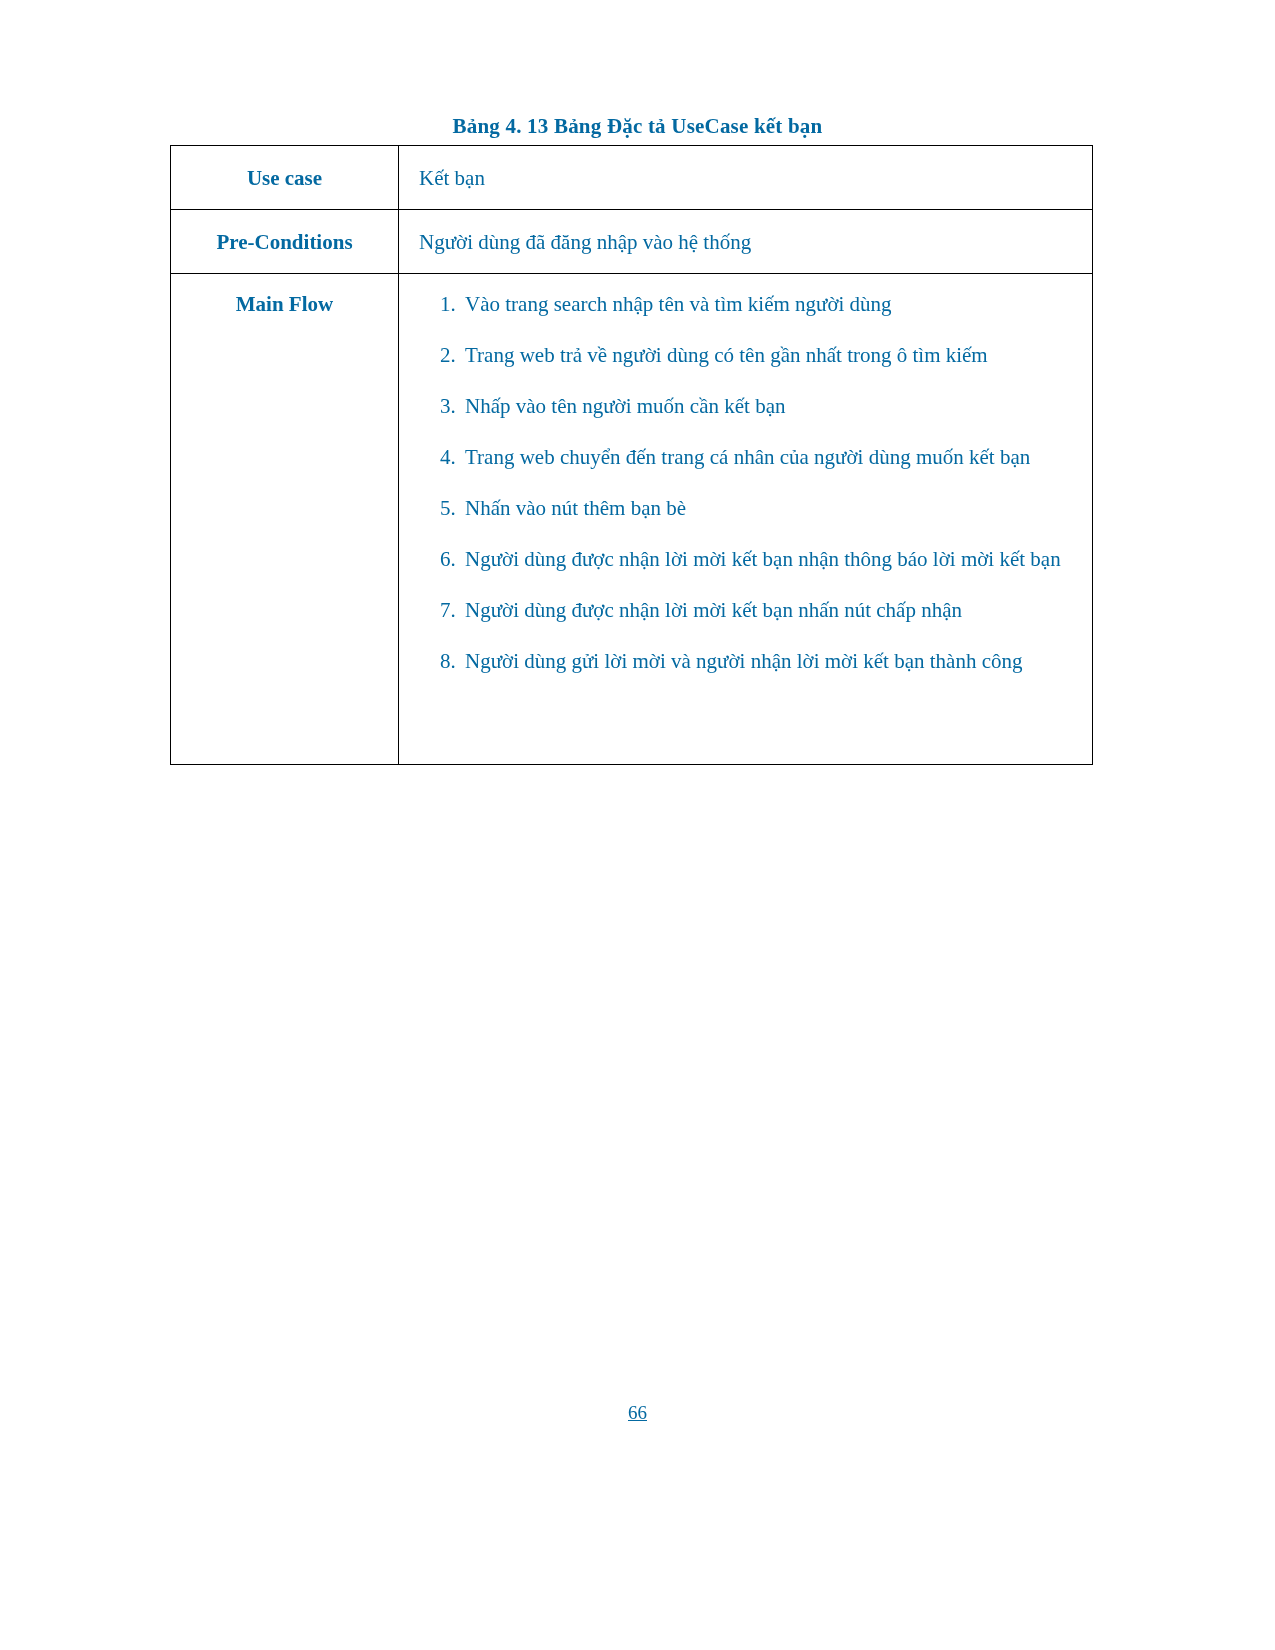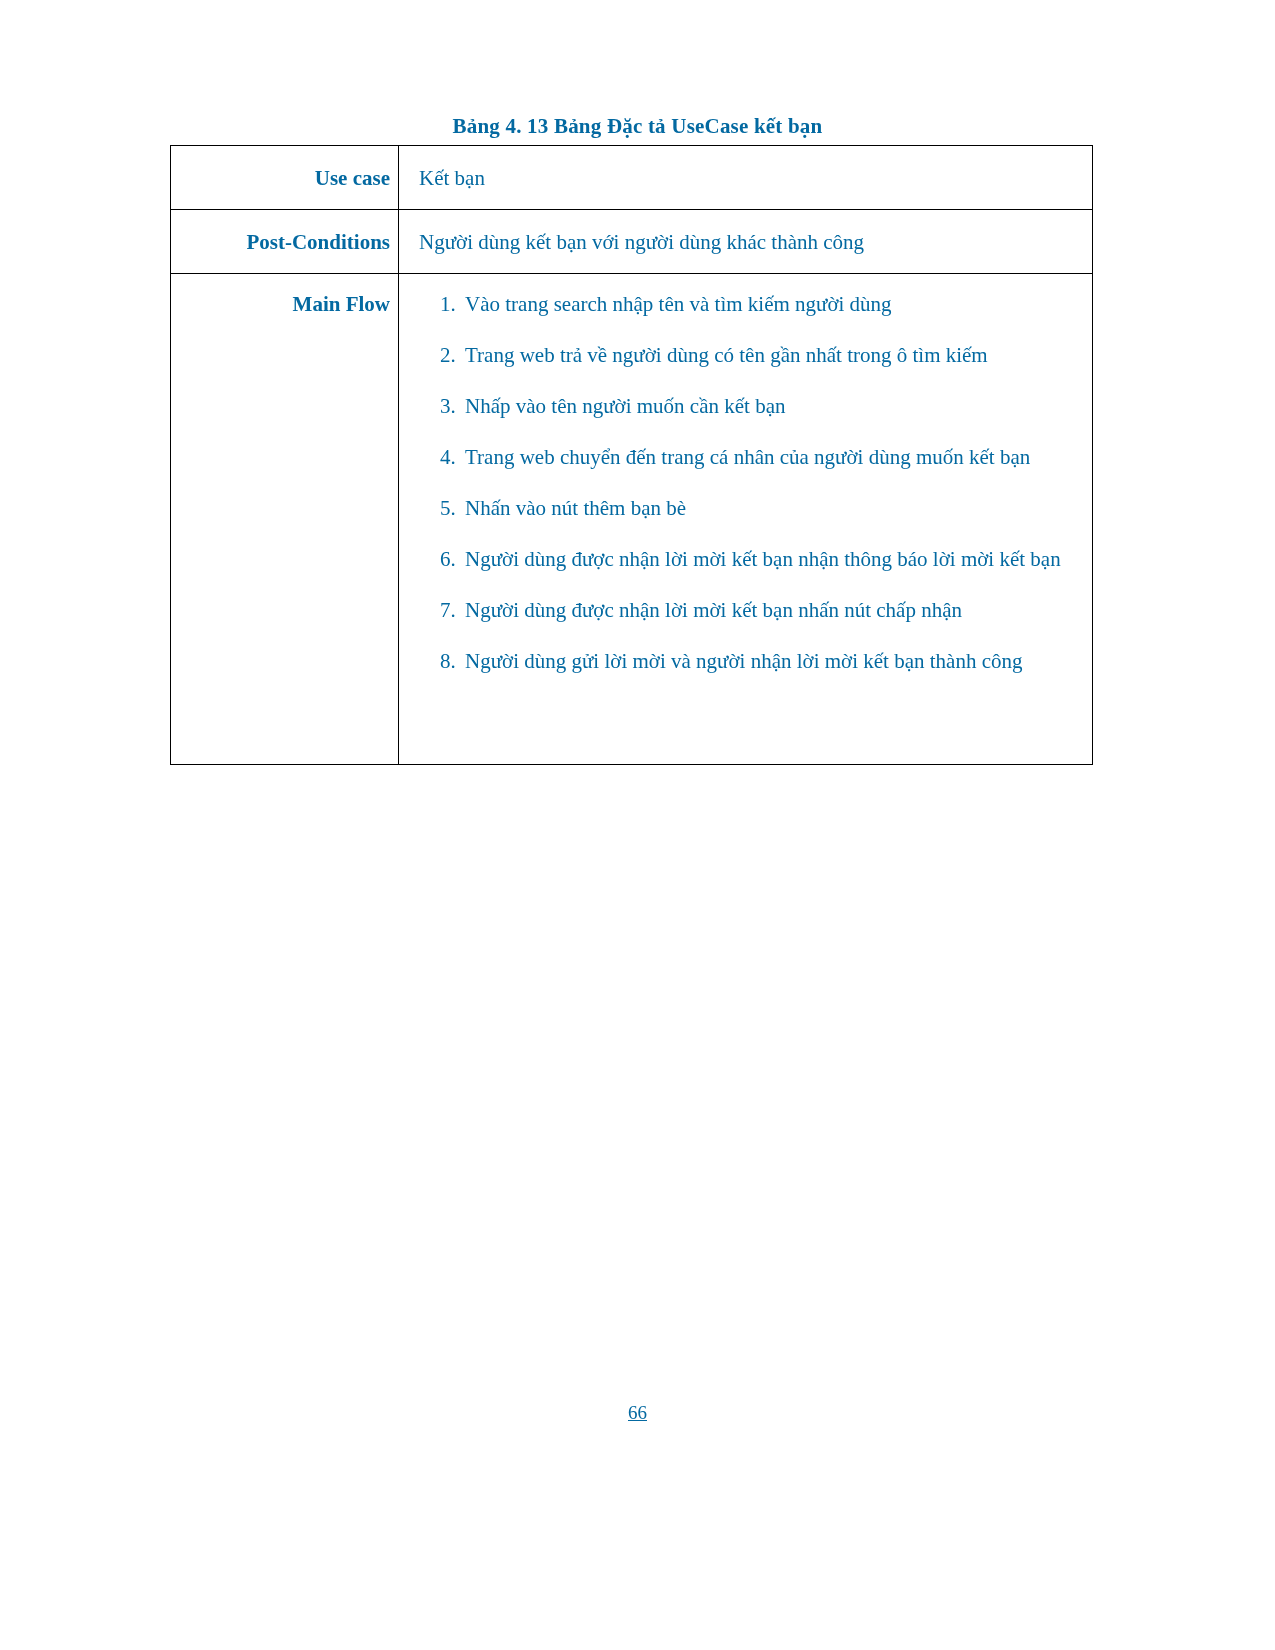--- a/index.html
+++ b/index.html
@@ -35,21 +35,21 @@
     table-layout: fixed;
   }
   table.usecase-table td {
     border: 1.5px solid #000000;
     font-size: 21px;
     line-height: 26px;
     vertical-align: top;
   }
   td.cell-label {
     width: 211px;
-    text-align: right;
+    text-align: center;
     font-weight: bold;
     padding: 19px 8px 2px 8px;
   }
   td.cell-value {
     padding: 19px 14px 18px 20px;
   }
   tr.main-flow-row td.cell-label {
     padding-top: 17px;
   }
   tr.main-flow-row td.cell-value {
@@ -84,22 +84,22 @@
 
   <div class="doc-title">Bảng 4. 13 Bảng Đặc tả UseCase kết bạn</div>
 
   <table class="usecase-table">
     <tbody>
       <tr>
         <td class="cell-label">Use case</td>
         <td class="cell-value">Kết bạn</td>
       </tr>
       <tr>
-        <td class="cell-label">Post-Conditions</td>
-        <td class="cell-value">Người dùng kết bạn với người dùng khác thành công</td>
+        <td class="cell-label">Pre-Conditions</td>
+        <td class="cell-value">Người dùng đã đăng nhập vào hệ thống</td>
       </tr>
       <tr class="main-flow-row">
         <td class="cell-label">Main Flow</td>
         <td class="cell-value">
           <ol class="main-flow-list">
             <li>Vào trang search nhập tên và tìm kiếm người dùng</li>
             <li>Trang web trả về người dùng có tên gần nhất trong ô tìm kiếm</li>
             <li>Nhấp vào tên người muốn cần kết bạn</li>
             <li>Trang web chuyển đến trang cá nhân của người dùng muốn kết bạn</li>
             <li>Nhấn vào nút thêm bạn bè</li>

